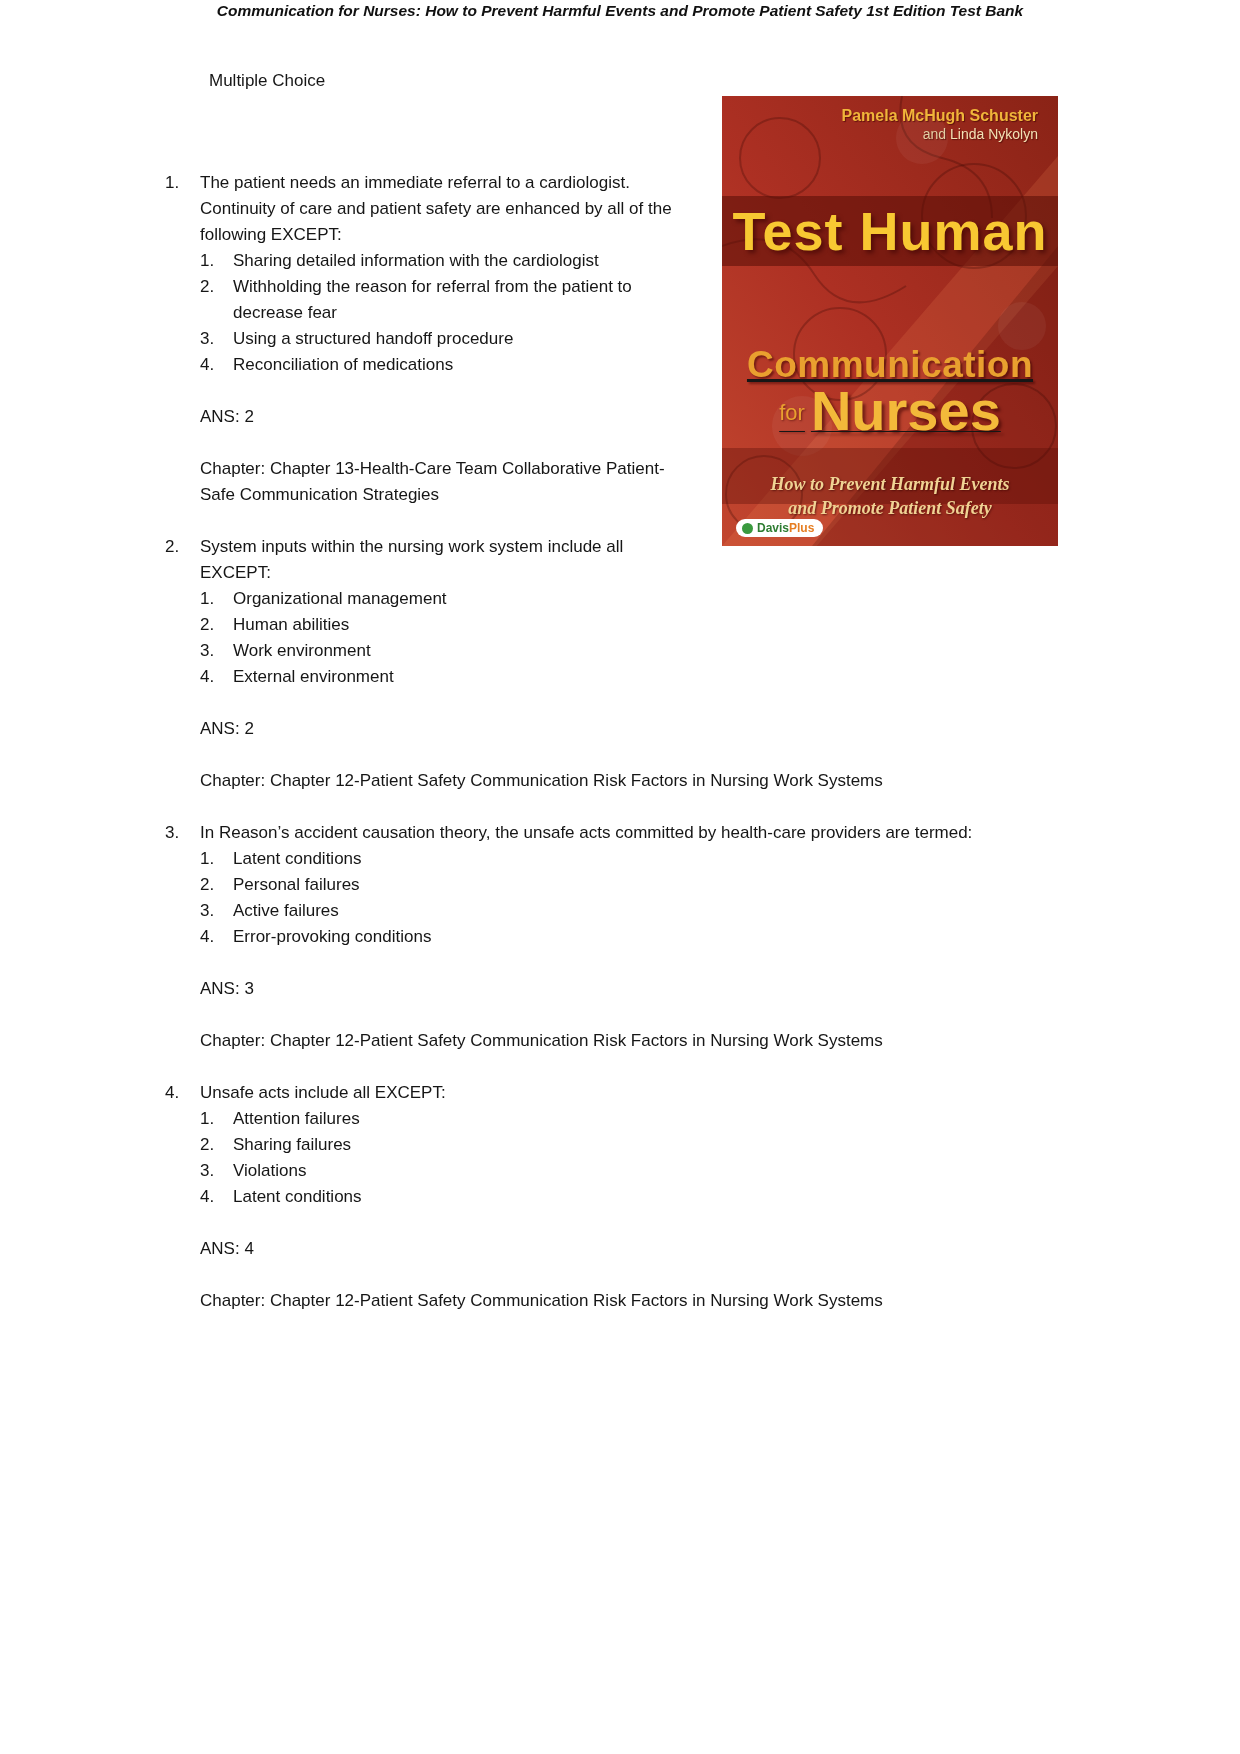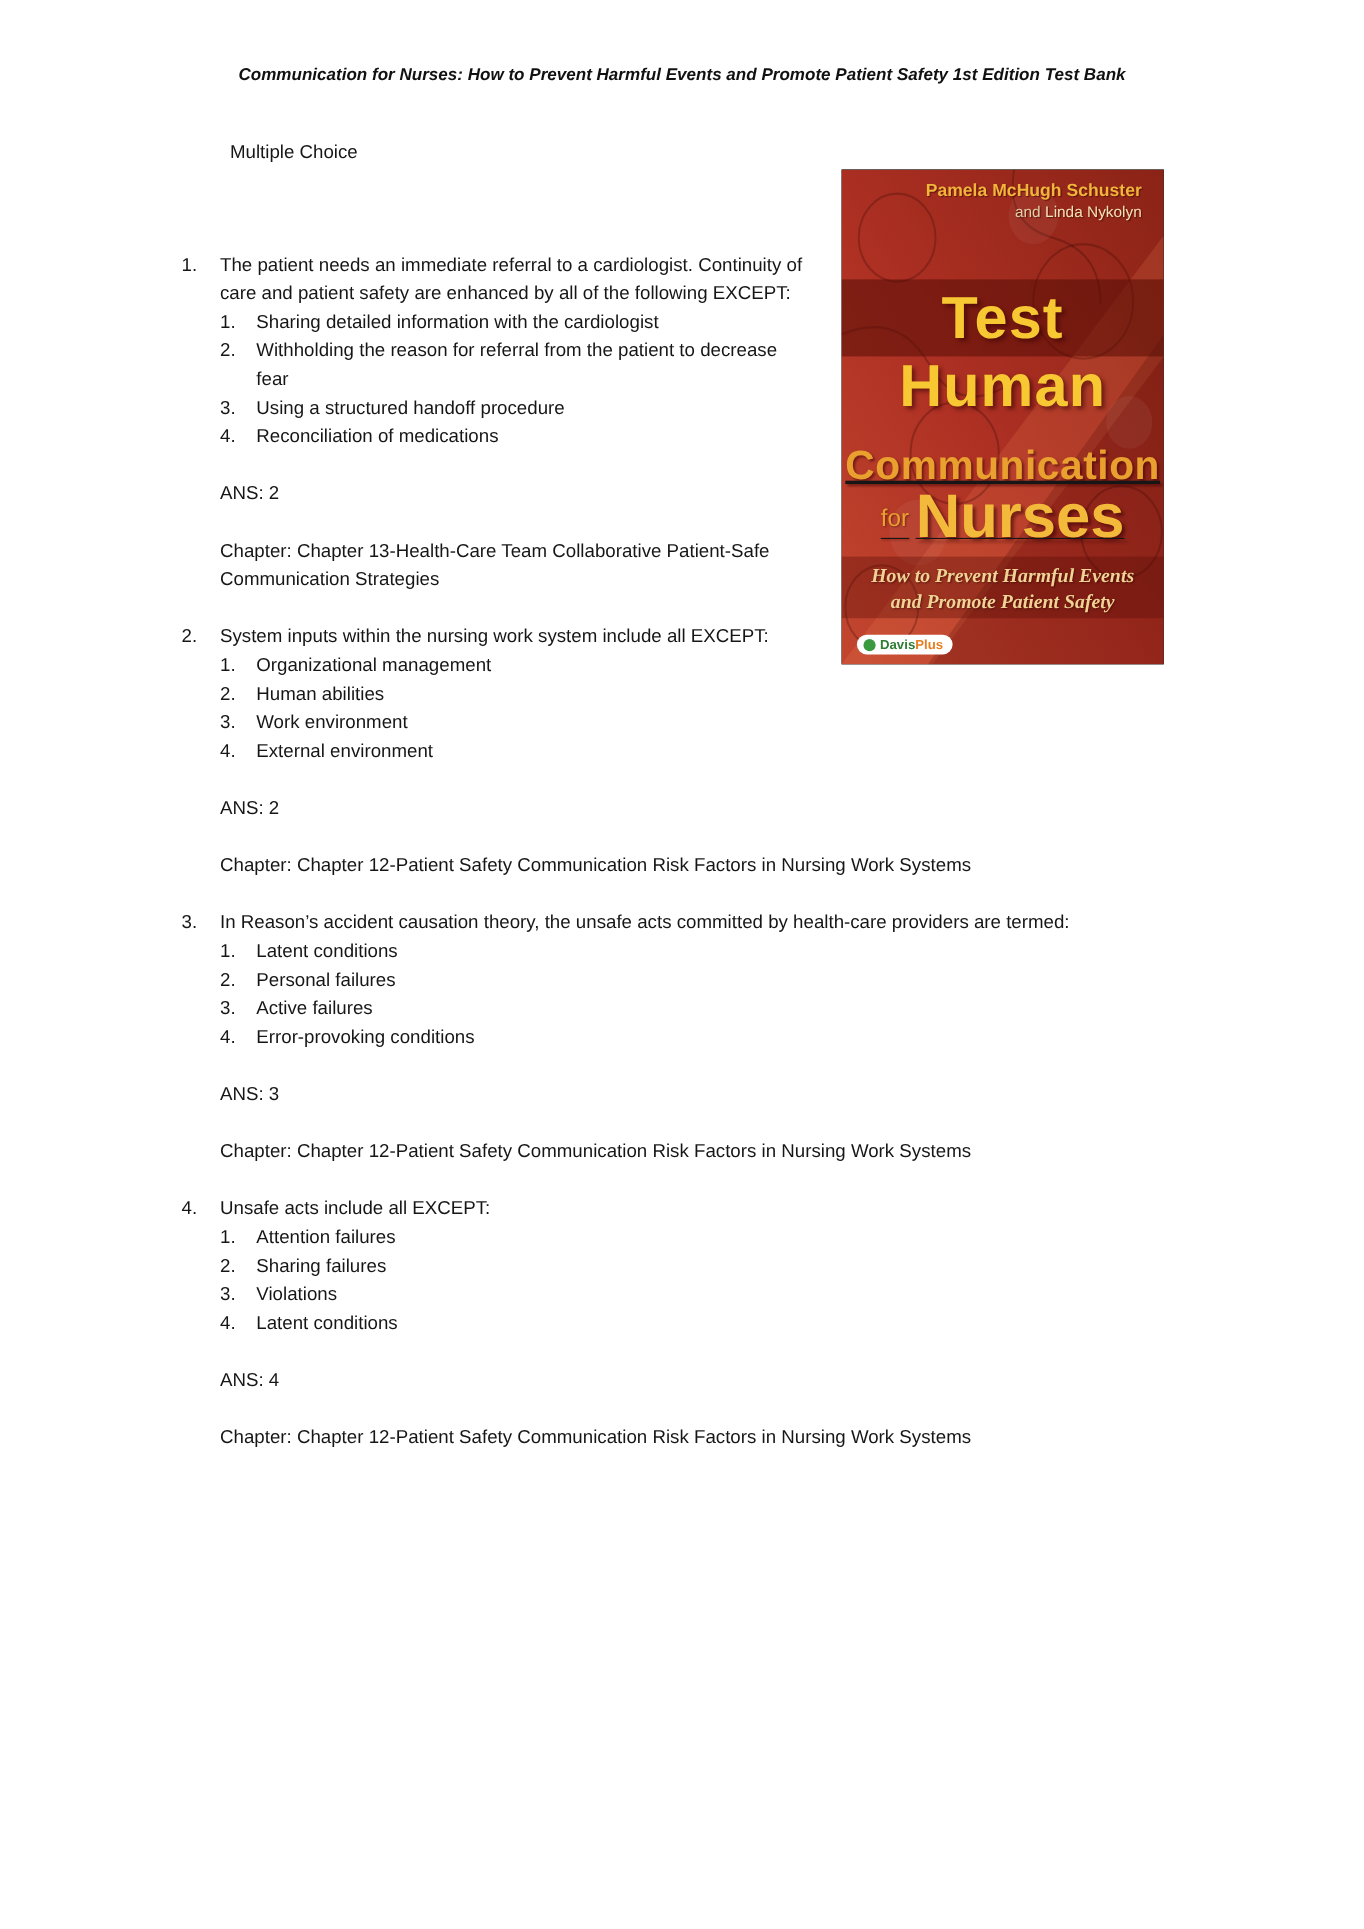--- a/index.html
+++ b/index.html
@@ -5,63 +5,62 @@
   html,body{margin:0;padding:0;background:#ffffff;}
   .page{
     position:relative;
     width:1240px;height:1754px;
     background:#ffffff;
     font-family:"Liberation Sans", sans-serif;
     color:#161616;
     overflow:hidden;
   }
   .doc-header{
-    padding-top:58px;
     text-align:center;
     font-size:15.5px;
     line-height:22px;
     font-weight:bold;
     font-style:italic;
     color:#111111;
   }
   .content{
     padding:46px 182px 0 165px;
     font-size:17px;
     line-height:26px;
   }
   .section-label{margin-left:44px;}
 
   
   .cover{
     float:right;
-    width:293px;height:450px;
+    width:336px;height:450px;
     margin:2px 0 24px 26px;
     position:relative;
     overflow:hidden;
-    background:#000000;
+    background:#7f1d1d;
   }
   .cover svg.bg{position:absolute;inset:0;width:100%;height:100%;}
   .cover .layer{position:absolute;left:0;right:0;}
   .cover-authors{top:10px;padding-right:20px;text-align:right;line-height:19px;}
   .cover-author1{font-size:16px;font-weight:bold;color:#f0b53a;text-shadow:1px 1px 1px rgba(60,0,0,.6);}
   .cover-author2{font-size:14px;color:#e3cfa4;text-shadow:1px 1px 1px rgba(60,0,0,.6);}
   .cover-author2 .a2name{font-weight:normal;color:#f3e2b5;margin-left:4px;}
   .cover-banner{
     top:104px;text-align:center;
     font-size:54px;font-weight:bold;letter-spacing:1px;
     color:#f8c832;text-shadow:3px 3px 4px rgba(55,0,0,.55);
     line-height:62px;
   }
   .cover-title{top:250px;text-align:center;line-height:1;text-decoration:underline;}
   .cover-title .t1{font-size:37px;font-weight:bold;color:#e9a02f;letter-spacing:.5px;text-shadow:2px 2px 2px rgba(55,0,0,.5);}
   .cover-title .t2{margin-top:0px;}
   .cover-title .tfor{font-size:22px;color:#e9a02f;vertical-align:10px;margin-right:6px;text-shadow:1px 1px 2px rgba(55,0,0,.5);}
   .cover-title .tname{font-size:56px;font-weight:bold;color:#f3b93a;text-shadow:3px 3px 3px rgba(55,0,0,.55);}
   .cover-sub{
-    top:357px;text-align:center;
+    top:376px;text-align:center;
     font-family:"Liberation Serif", serif;
     font-style:italic;font-weight:bold;
     font-size:18px;line-height:24px;
     color:#f0d394;text-shadow:1px 1px 2px rgba(55,0,0,.6);
   }
   .cover-logo{
     position:absolute;left:14px;bottom:9px;
     background:#ffffff;border-radius:11px;
     padding:2px 9px 2px 6px;
     font-size:12px;font-weight:bold;line-height:14px;

